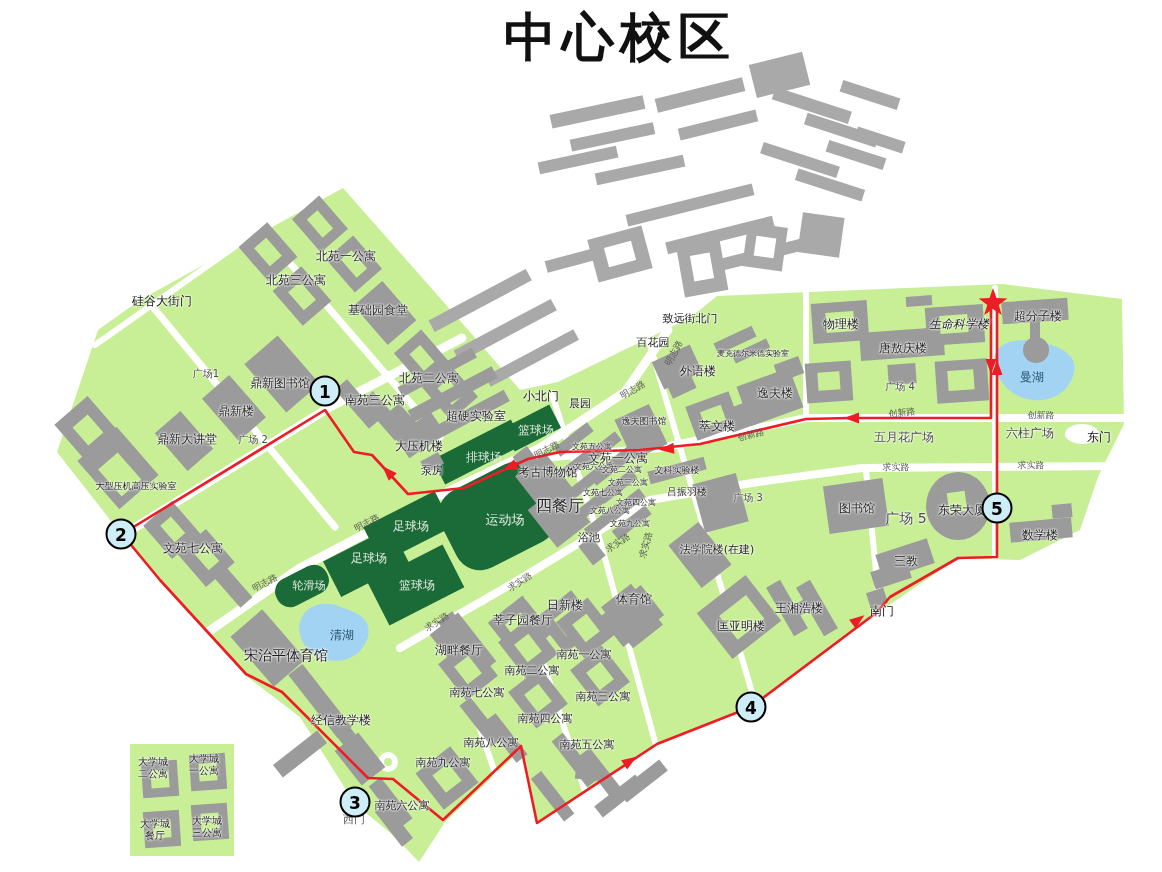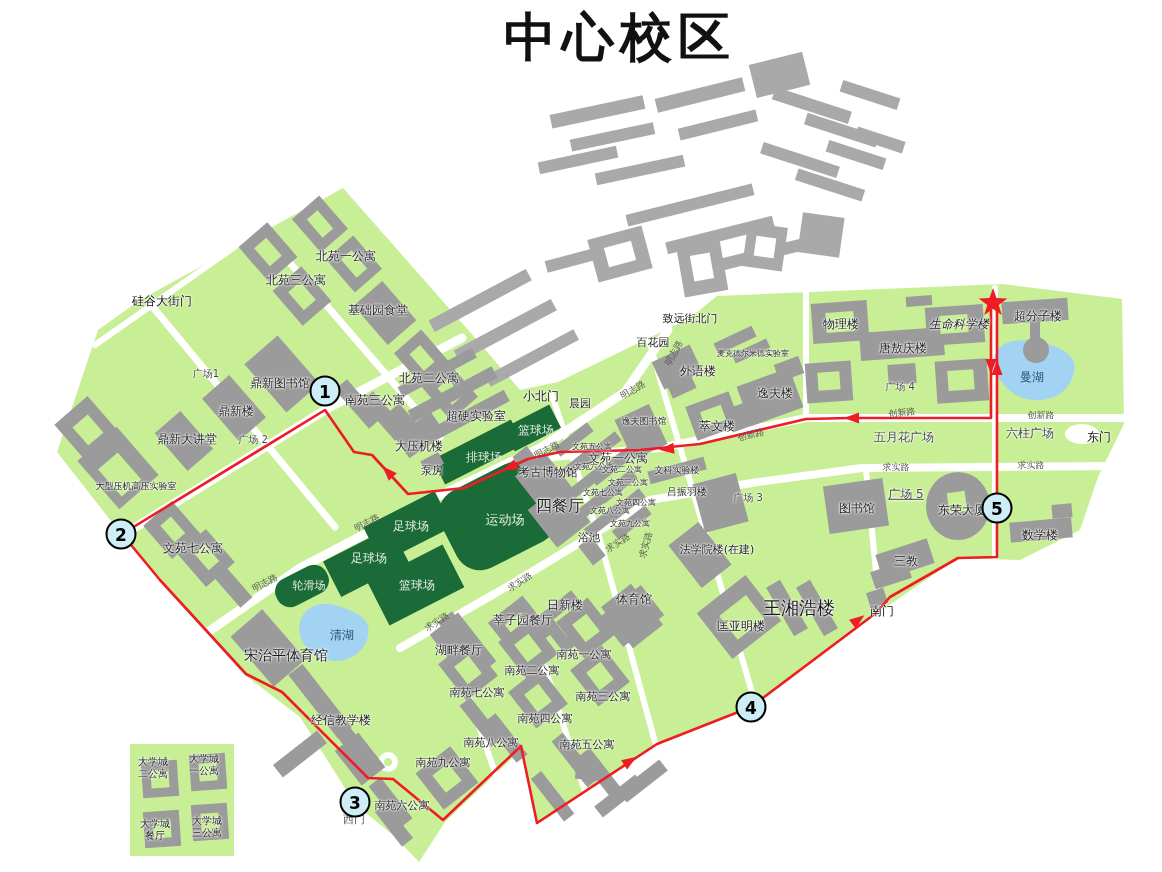--- a/index.html
+++ b/index.html
@@ -292,21 +292,21 @@
       <div class="lbl" style="left: 653px; top: 343px; font-size: 11px;">百花园</div>
       <div class="lbl" style="left: 698px; top: 371px; font-size: 12px;">外语楼</div>
       <div class="lbl" style="left: 747px; top: 354px; font-size: 8px; padding-left: 12px;">麦克德尔米德实验室</div>
       <div class="lbl" style="left: 775px; top: 393px; font-size: 12px;">逸夫楼</div>
       <div class="lbl" style="left: 717px; top: 426px; font-size: 12px;">萃文楼</div>
       <div class="lbl" style="left: 644px; top: 421px; font-size: 9px;">逸夫图书馆</div>
       <div class="lbl" style="left: 677px; top: 470px; font-size: 9px;">文科实验楼</div>
       <div class="lbl" style="left: 683px; top: 492px; font-size: 10px; padding-left: 8px;">吕振羽楼</div>
       <div class="lbl" style="left: 717px; top: 550px; font-size: 11px;">法学院楼(在建)</div>
       <div class="lbl" style="left: 741px; top: 626px; font-size: 12px;">匡亚明楼</div>
-      <div class="lbl" style="left: 799px; top: 608px; font-size: 18px;">王湘浩楼</div>
+      <div class="lbl" style="left: 799px; top: 608px; font-size: 12px;">王湘浩楼</div>
       <div class="lbl" style="left: 857px; top: 508px; font-size: 12px;">图书馆</div>
       <div class="lbl" style="left: 962px; top: 510px; font-size: 12px;">东荣大厦</div>
       <div class="lbl" style="left: 1040px; top: 535px; font-size: 12px;">数学楼</div>
       <div class="lbl" style="left: 906px; top: 561px; font-size: 12px;">三教</div>
       <div class="lbl" style="left: 841px; top: 324px; font-size: 12px;">物理楼</div>
       <div class="lbl" style="left: 903px; top: 348px; font-size: 12px;">唐敖庆楼</div>
       <div class="lbl" style="left: 959px; top: 324px; font-size: 12px; font-style: italic;">生命科学楼</div>
       <div class="lbl" style="left: 1038px; top: 316px; font-size: 12px;">超分子楼</div>
       <div class="lbl" style="left: 584px; top: 655px; font-size: 11px;">南苑一公寓</div>
       <div class="lbl" style="left: 532px; top: 671px; font-size: 11px;">南苑二公寓</div>
@@ -331,21 +331,21 @@
       <div class="lbl" style="left: 204px; top: 765px; font-size: 10px;">大学城
 一公寓</div>
       <div class="lbl" style="left: 155px; top: 830px; font-size: 10px;">大学城
 餐厅</div>
       <div class="lbl" style="left: 207px; top: 827px; font-size: 10px;">大学城
 三公寓</div>
       <div class="lbl c-plaza" style="left: 206px; top: 374px; font-size: 10px;">广场1</div>
       <div class="lbl c-plaza" style="left: 253px; top: 440px; font-size: 10px;">广场 2</div>
       <div class="lbl c-plaza" style="left: 748px; top: 498px; font-size: 10px;">广场 3</div>
       <div class="lbl c-plaza" style="left: 900px; top: 387px; font-size: 10px;">广场 4</div>
-      <div class="lbl c-plaza" style="left: 906px; top: 494px; font-size: 12px; text-decoration: underline;">广场 5</div>
+      <div class="lbl c-plaza" style="left: 906px; top: 518px; font-size: 14px;">广场 5</div>
       <div class="lbl c-plaza" style="left: 904px; top: 437px; font-size: 12px;">五月花广场</div>
       <div class="lbl c-plaza" style="left: 1030px; top: 433px; font-size: 12px;">六柱广场</div>
       <div class="lbl c-water" style="left: 342px; top: 635px; font-size: 12px;">清湖</div>
       <div class="lbl c-water" style="left: 1032px; top: 377px; font-size: 12px;">曼湖</div>
       <div class="lbl c-field" style="left: 484px; top: 457px; font-size: 12px;">排球场</div>
       <div class="lbl c-field" style="left: 536px; top: 430px; font-size: 12px;">篮球场</div>
       <div class="lbl c-field" style="left: 505px; top: 520px; font-size: 13px;">运动场</div>
       <div class="lbl c-field" style="left: 411px; top: 526px; font-size: 12px;">足球场</div>
       <div class="lbl c-field" style="left: 369px; top: 558px; font-size: 12px;">足球场</div>
       <div class="lbl c-field" style="left: 417px; top: 585px; font-size: 12px;">篮球场</div>

